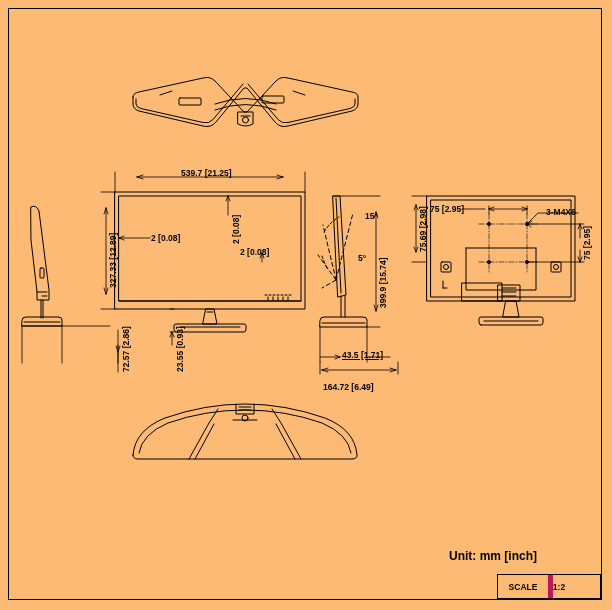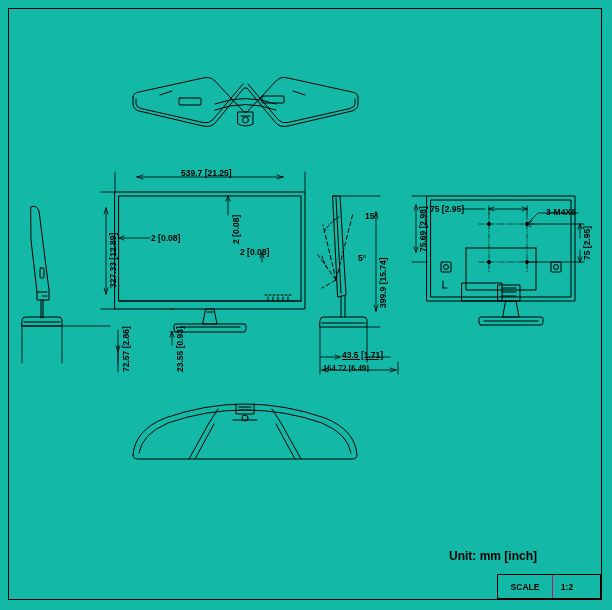--- a/index.html
+++ b/index.html
@@ -1,26 +1,26 @@
 <!DOCTYPE html>
 <html><head>
 <meta charset="utf-8">
 <style>
   html,body{margin:0;padding:0;background:#ffffff;}
   body{font-family:"Liberation Sans",sans-serif;}
-  #sheet{position:relative;width:612px;height:610px;background:#14b8a6;overflow:hidden;}
+  #sheet{position:relative;width:612px;height:610px;background:#fdba74;overflow:hidden;}
   #frame{position:absolute;left:8px;top:8px;width:594px;height:592px;border:1px solid #000;box-sizing:border-box;}
   .dim{position:absolute;font-size:8.5px;color:#000;white-space:nowrap;letter-spacing:0px;}
   .dim.b{font-weight:bold;}
   .vert{transform-origin:0 0;}
   svg.layer{position:absolute;left:0;top:0;width:612px;height:610px;pointer-events:none;}
   #titleblock{position:absolute;left:497px;top:574px;width:104px;height:25px;border:1px solid #000;box-sizing:border-box;}
   #titleblock .cell{position:absolute;top:0;height:100%;display:flex;align-items:center;justify-content:center;font-size:8.5px;font-weight:bold;}
-  #tb-left{left:0;width:55px;border-right:1px solid #be185d;box-sizing:border-box;}
-  #tb-right{left:45px;width:48px;}
+  #tb-left{left:0;width:55px;border-right:5px solid #be185d;box-sizing:border-box;}
+  #tb-right{left:37px;width:48px;}
   #unit{position:absolute;left:449px;top:549px;font-size:12px;font-weight:bold;}
 </style>
 </head>
 <body>
 
 <div id="sheet">
 
   <div id="frame"></div>
 
   <svg class="layer" xmlns="http://www.w3.org/2000/svg">
@@ -237,21 +237,21 @@
   <div class="dim b vert" style="left:418px;top:252px;transform:rotate(-90deg);">75.69 [2.98]</div>
 
   <div class="dim b" style="left:430px;top:204px;">75  [2.95]</div>
 
   <div class="dim b vert" style="left:582px;top:260px;transform:rotate(-90deg);">75  [2.95]</div>
 
   <div class="dim b" style="left:546px;top:207px;">3-M4X6</div>
 
   <div class="dim b" style="left:342px;top:350px;text-decoration:underline;">43.5  [1.71]</div>
 
-  <div class="dim b" style="left:323px;top:363px;font-family:Liberation Serif, serif;">164.72 [6.49]</div>
+  <div class="dim b" style="left:323px;top:382px;">164.72 [6.49]</div>
 
   <div id="unit">Unit: mm [inch]</div>
 
   <div id="titleblock">
     <div class="cell" id="tb-left">SCALE</div>
     <div class="cell" id="tb-right">1:2</div>
   </div>
 
 </div>
 

